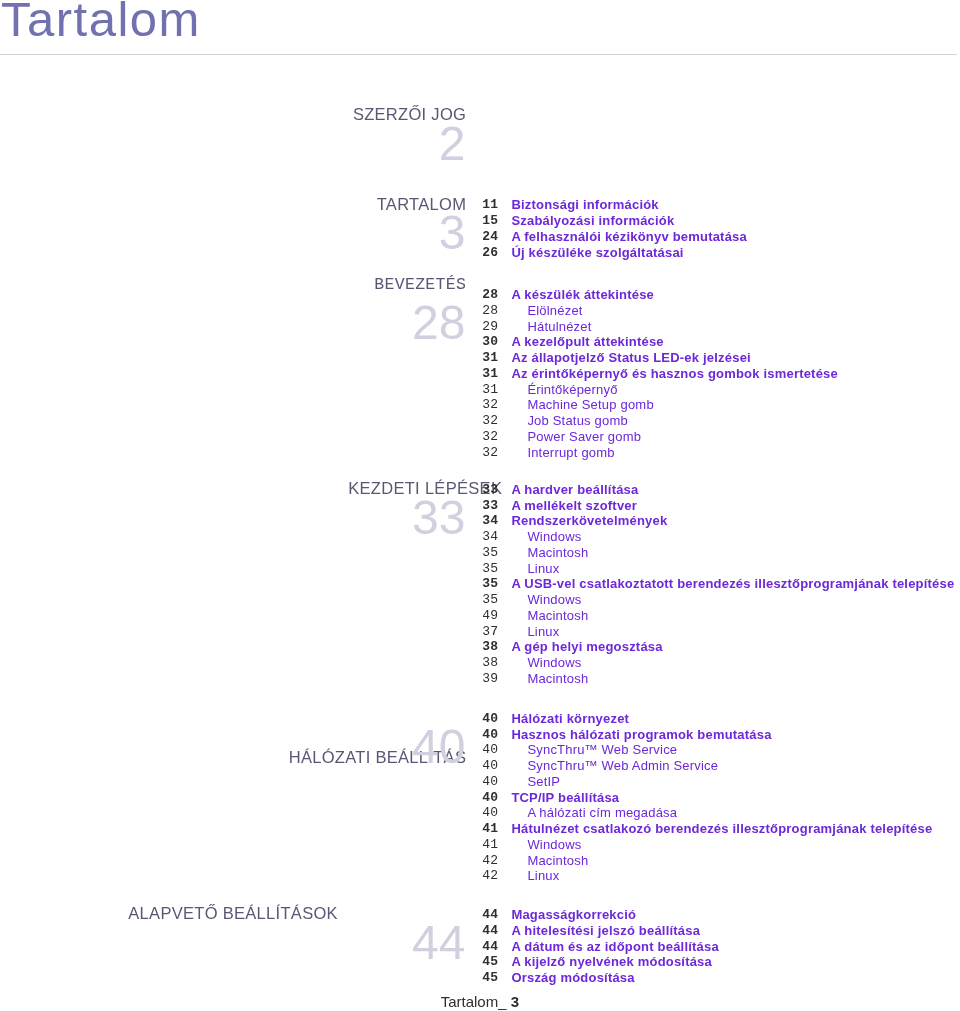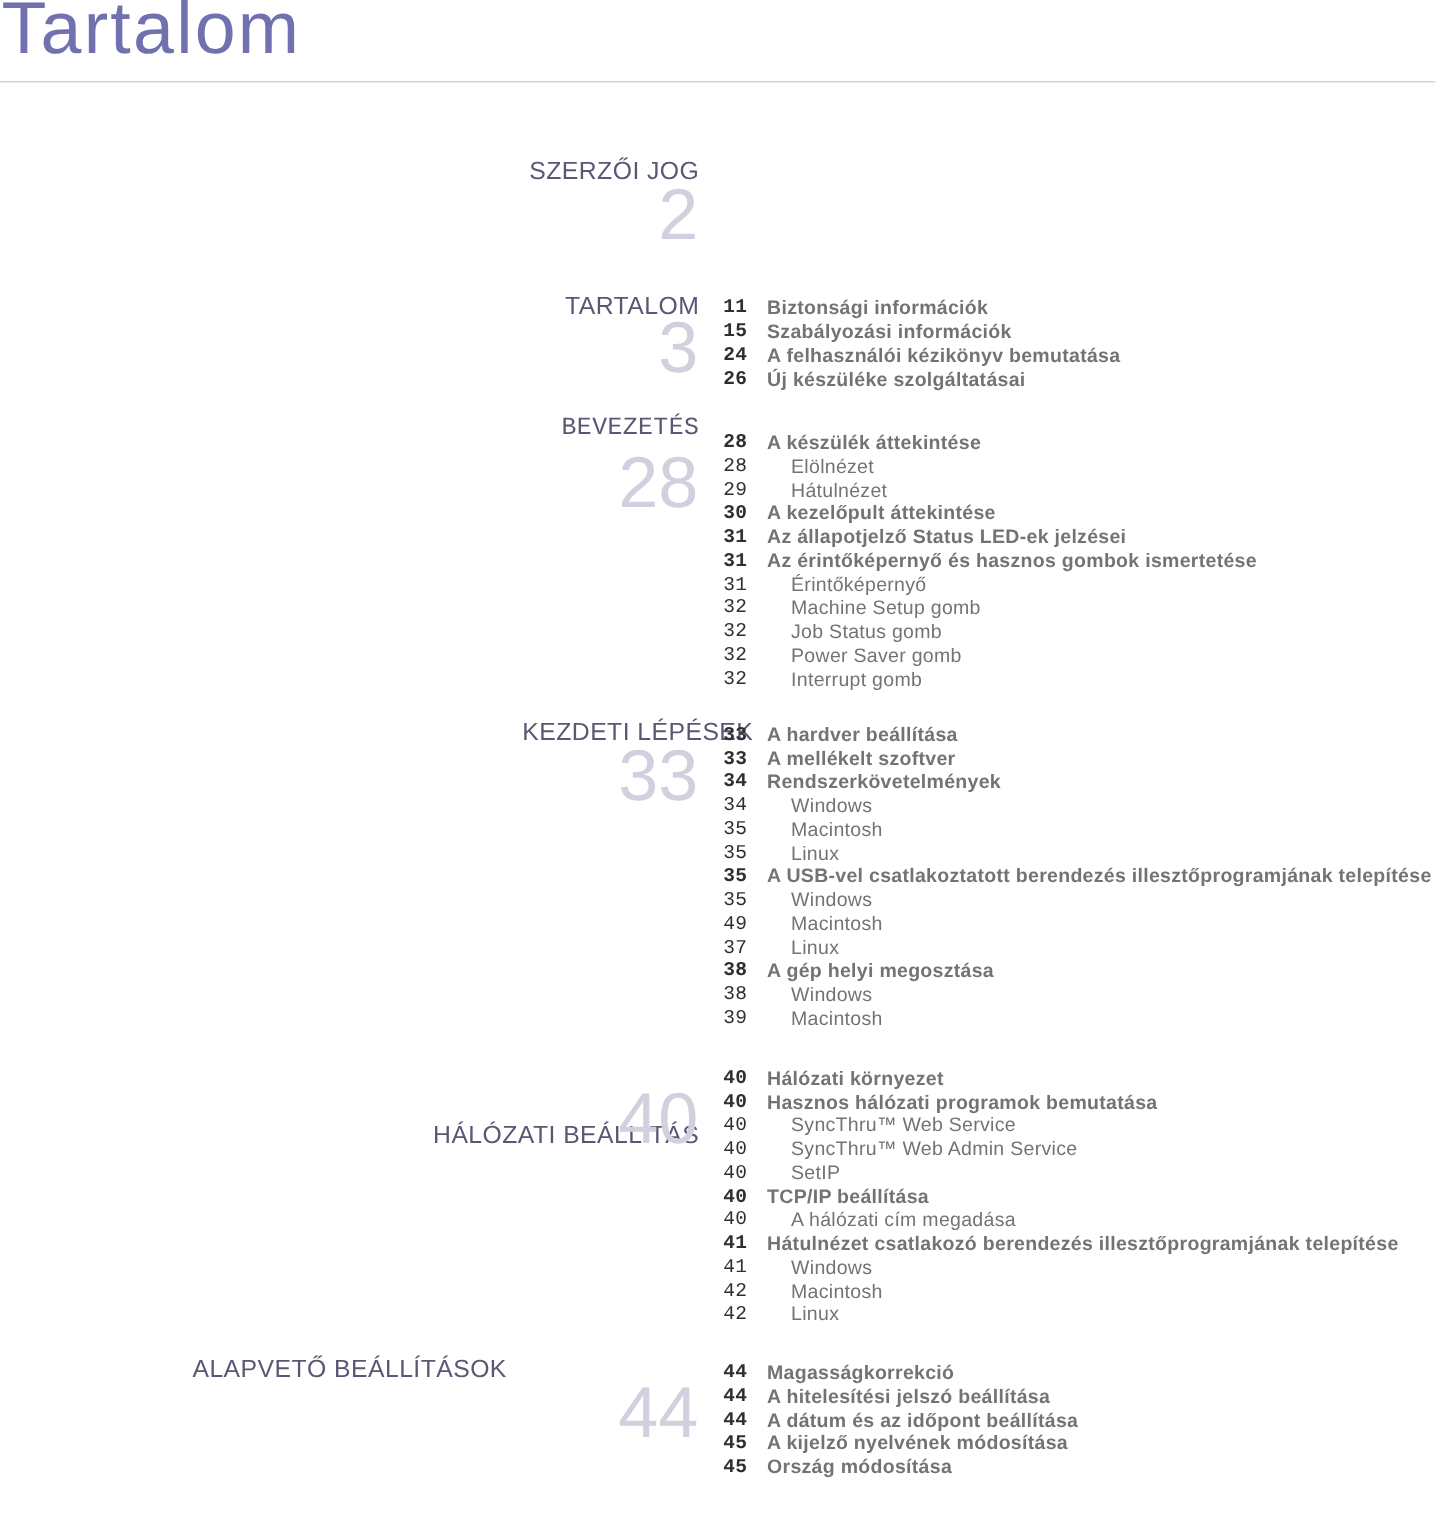--- a/index.html
+++ b/index.html
@@ -37,21 +37,21 @@
     font-size:48px; font-weight:400; color:#d0d0de;
     letter-spacing:0; line-height:1; white-space:nowrap;
   }
 
   .grp-entries{ position:absolute; left:482.2px; top:0; }
   .toc-row{
     position:relative; height:15.76px; line-height:15.76px;
     font-size:13px; letter-spacing:0.2px; white-space:nowrap;
   }
   .toc-num { position:absolute; left:0;      top:0; color:#2e2e33;font-family:Liberation Mono, monospace; }
-  .toc-text{ position:absolute; left:29.2px; top:0; color:#737373; }
+  .toc-text{ position:absolute; left:29.2px; top:0; color:#6d28d9; }
   .lvl1 .toc-num, .lvl1 .toc-text{ font-weight:700; }
   .lvl2 .toc-num{ font-weight:400; }
   .lvl2 .toc-text{ font-weight:400; left:45.2px; }
 
   
   .footer{
     position:absolute; left:0; top:994px; width:519px; text-align:right;
     font-size:15px; line-height:1; letter-spacing:0; color:#2e2e33;
     white-space:nowrap;
   }
@@ -273,14 +273,18 @@
             <span class="toc-text">A kijelző nyelvének módosítása</span>
           </div>
           <div class="toc-row lvl1">
             <span class="toc-num">45</span>
             <span class="toc-text">Ország módosítása</span>
           </div>
         </div>
       </div>
     </div>
 
+  <div class="footer">
+    <span class="footer-label">Tartalom_</span>
+    <span class="footer-page">3</span>
+  </div>
 
 </div>
 
 </body></html>

